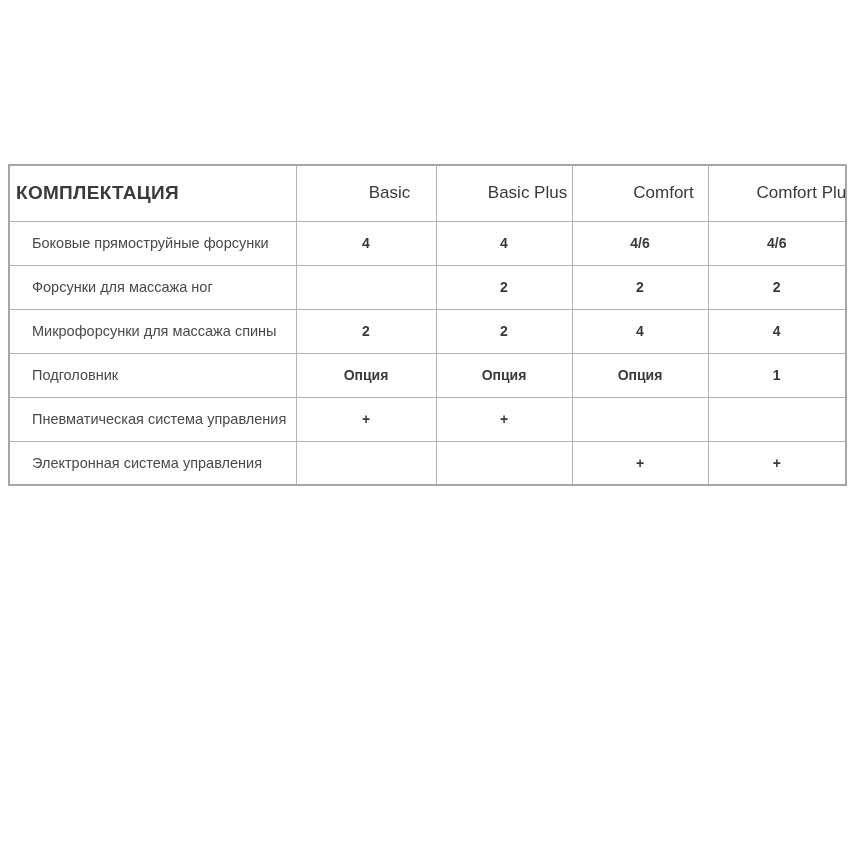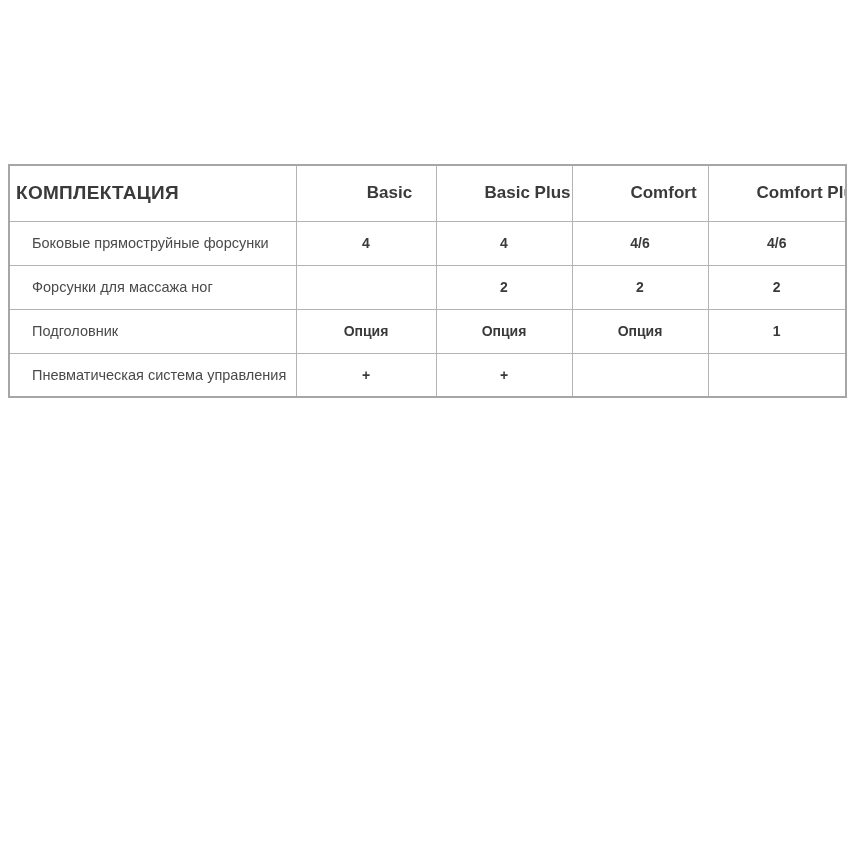--- a/index.html
+++ b/index.html
@@ -46,21 +46,21 @@
     text-align: left;
     padding-left: 6px;
     font-size: 19px;
     font-weight: 600;
     color: #3a3a3a;
     letter-spacing: 0.3px;
   }
   th.col-head {
     text-align: center;
     font-size: 17px;
-    font-weight: 700;
+    font-weight: 400;
     color: #3a3a3a;
     padding-left: 48px;
   }
   td.row-label {
     text-align: left;
     padding-left: 22px;
     font-size: 14.5px;
     font-weight: 400;
     color: #4a4a4a;
   }
@@ -102,29 +102,43 @@
           <td class="cell-val">4/6</td>
         </tr>
         <tr class="data-row">
           <td class="row-label">Форсунки для массажа ног</td>
           <td class="cell-val"></td>
           <td class="cell-val">2</td>
           <td class="cell-val">2</td>
           <td class="cell-val">2</td>
         </tr>
         <tr class="data-row">
+          <td class="row-label">Микрофорсунки для массажа спины</td>
+          <td class="cell-val">2</td>
+          <td class="cell-val">2</td>
+          <td class="cell-val">4</td>
+          <td class="cell-val">4</td>
+        </tr>
+        <tr class="data-row">
           <td class="row-label">Подголовник</td>
           <td class="cell-val">Опция</td>
           <td class="cell-val">Опция</td>
           <td class="cell-val">Опция</td>
           <td class="cell-val">1</td>
         </tr>
         <tr class="data-row">
           <td class="row-label">Пневматическая система управления</td>
           <td class="cell-val">+</td>
           <td class="cell-val">+</td>
           <td class="cell-val"></td>
           <td class="cell-val"></td>
         </tr>
+        <tr class="data-row">
+          <td class="row-label">Электронная система управления</td>
+          <td class="cell-val"></td>
+          <td class="cell-val"></td>
+          <td class="cell-val">+</td>
+          <td class="cell-val">+</td>
+        </tr>
       </tbody>
     </table>
   </div>
 </div>
 
 </body></html>

